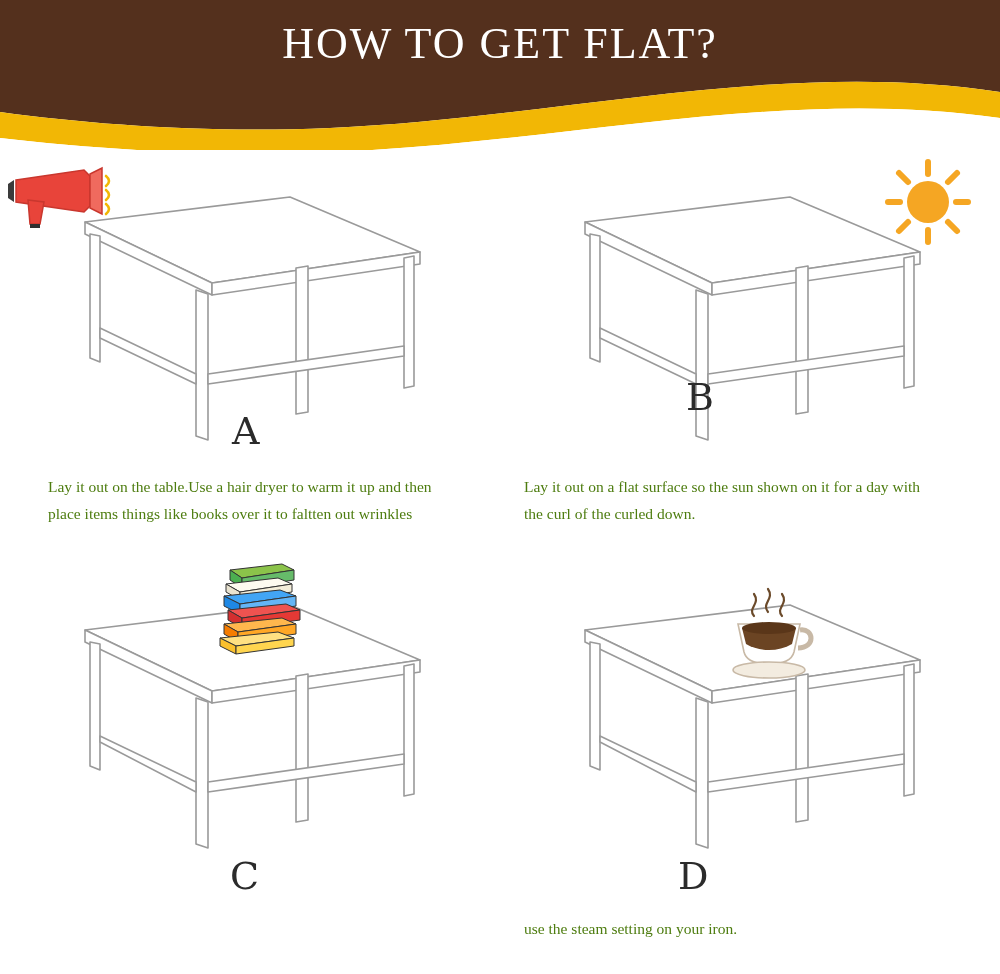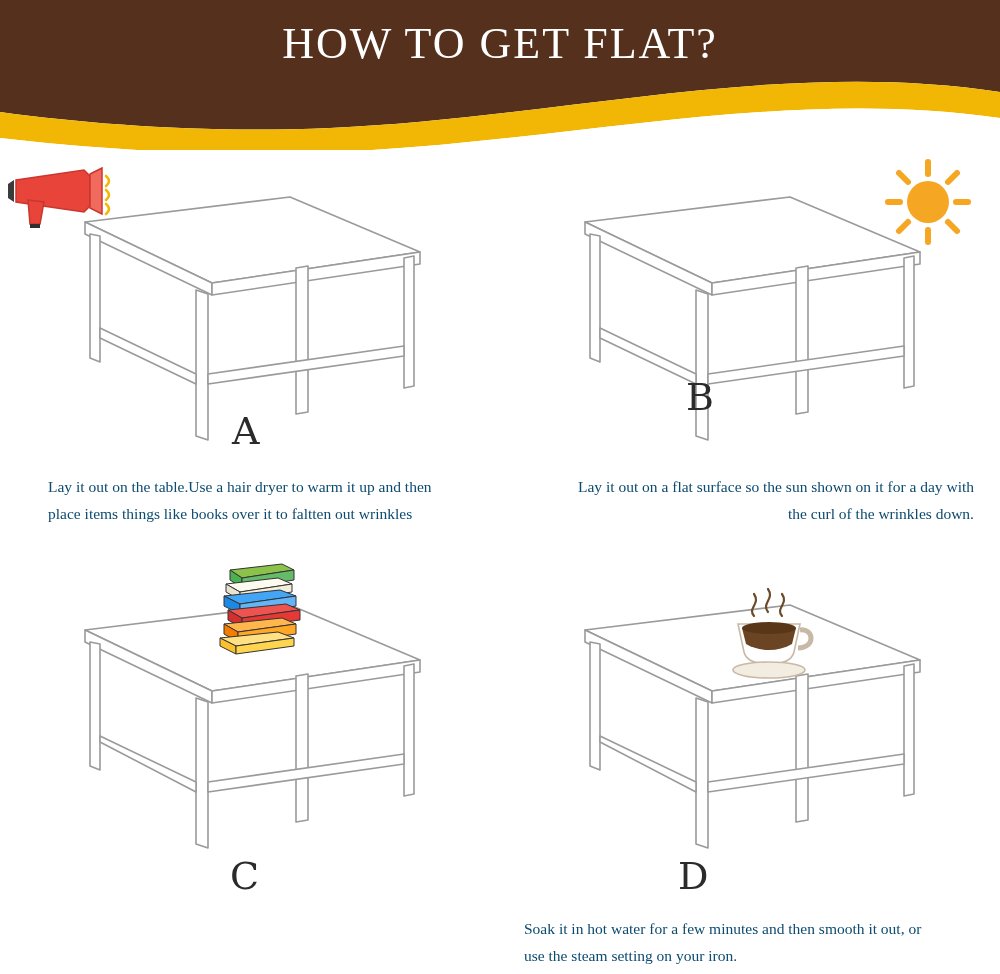--- a/index.html
+++ b/index.html
@@ -81,26 +81,26 @@
   }
   .panel.a .panel-letter { left: 232px; top: 262px; }
   .panel.b .panel-letter { left: 186px; top: 228px; }
   .panel.c .panel-letter { left: 230px; top: 707px; }
   .panel.d .panel-letter { left: 178px; top: 707px; }
 
   .caption {
     position: absolute;
     font-family: "Liberation Serif", serif;
     font-size: 15.5px;
-    color: #0c4a6e;
+    color: #4d7c0f;
     line-height: 1.75;
     width: 440px;
   }
   .panel.a .caption { left: 48px; top: 328px; width: 430px; }
-  .panel.b .caption { left: 24px; top: 325px; width: 450px; text-align: right; }
+  .panel.b .caption { left: 24px; top: 325px; width: 450px; }
   .panel.c .caption { left: 48px; top: 765px; width: 432px; }
   .panel.d .caption { left: 24px; top: 765px; width: 450px; }
 
   
   .panels > .panel > .panel-letter,
   .panels > .panel > .caption { position: absolute; }
 
   .panel.a .panel-letter { left: 232px; top: 262px; }
   .panel.a .caption      { left: 48px;  top: 323px; }
   .panel.b .panel-letter { left: 186px; top: 228px; }
@@ -206,21 +206,21 @@
             <line x1="70" y1="70" x2="79" y2="79"></line>
             <line x1="79" y1="21" x2="70" y2="30"></line>
             <line x1="30" y1="70" x2="21" y2="79"></line>
           </g>
         </g>
       </svg>
     </div>
     <div class="panel-letter">B</div>
     <div class="caption">
       <span class="cap-line">Lay it out on a flat surface so the sun shown on it for a day with</span>
-      <span class="cap-line">the curl of the wrinkles down.</span>
+      <span class="cap-line">the curl of the curled down.</span>
     </div>
   </div>
 
   <div class="panel c">
     <div class="art">
       <svg width="500" height="330" viewBox="0 0 500 330">
         <g fill="#ffffff" stroke="#9a9a9a" stroke-width="1.6" stroke-linejoin="round">
           <path d="M85,68 L290,43 L420,98 L212,129 Z"></path>
           <path d="M85,68 L85,80 L212,141 L212,129 Z"></path>
           <path d="M212,129 L212,141 L420,110 L420,98 Z"></path>
@@ -295,18 +295,17 @@
           <path d="M20,38 L82,38 L76,66 C74,74 66,78 51,78 C36,78 28,74 26,66 Z" fill="#ffffff" stroke="#c8b9a6" stroke-width="1.6"></path>
           <path d="M24,42 L78,42 L74,58 C60,66 42,66 28,58 Z" fill="#6b4423"></path>
           <ellipse cx="51" cy="42" rx="27" ry="6" fill="#5a3619"></ellipse>
           <path d="M82,44 C96,42 98,62 80,62" fill="none" stroke="#c8b9a6" stroke-width="5"></path>
           <ellipse cx="51" cy="84" rx="36" ry="8" fill="#f3ece0" stroke="#c8b9a6" stroke-width="1.6"></ellipse>
         </g>
       </svg>
     </div>
     <div class="panel-letter">D</div>
     <div class="caption">
-      <span class="cap-line">Soak it in hot water for a few minutes and then smooth it out, or</span>
       <span class="cap-line">use the steam setting on your iron.</span>
     </div>
   </div>
 
 </div>
 
 </body></html>

